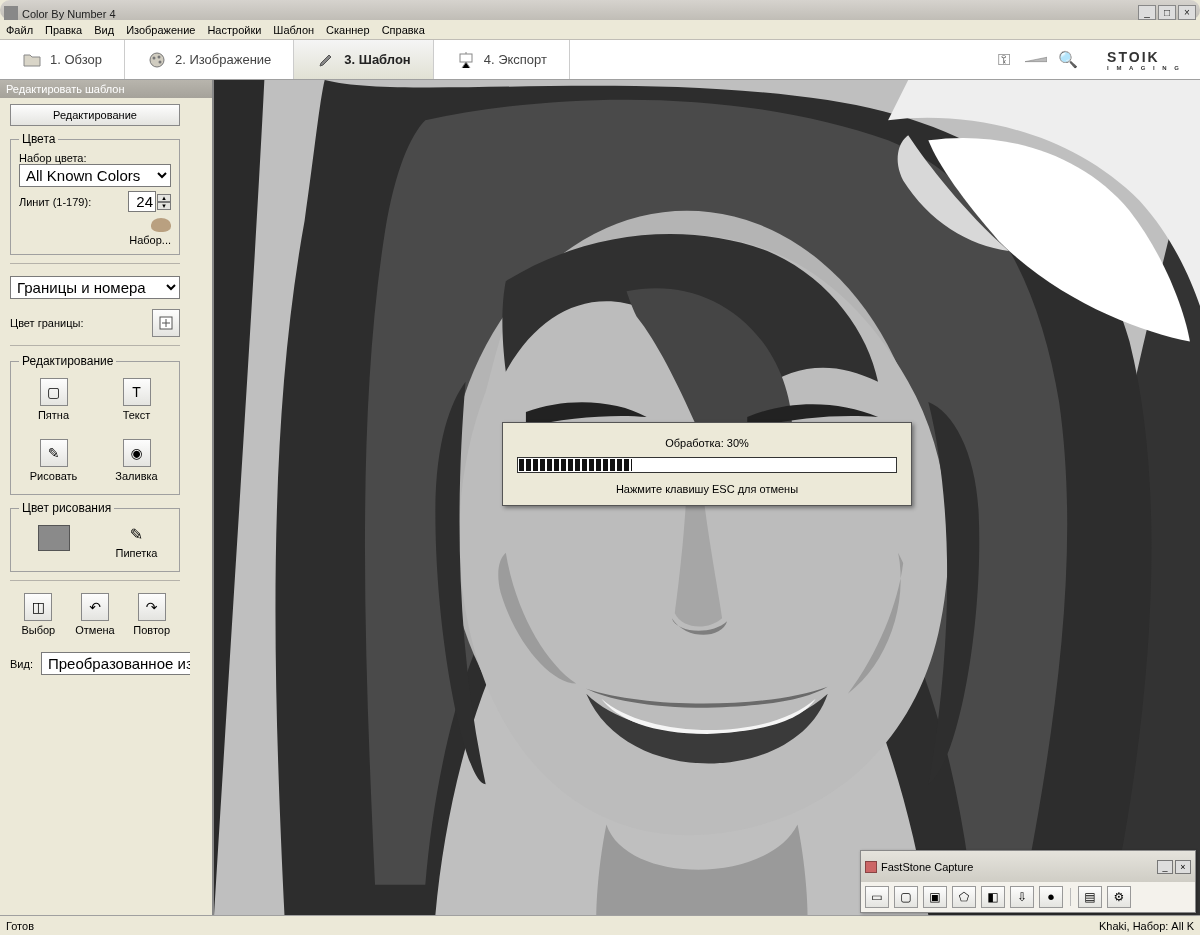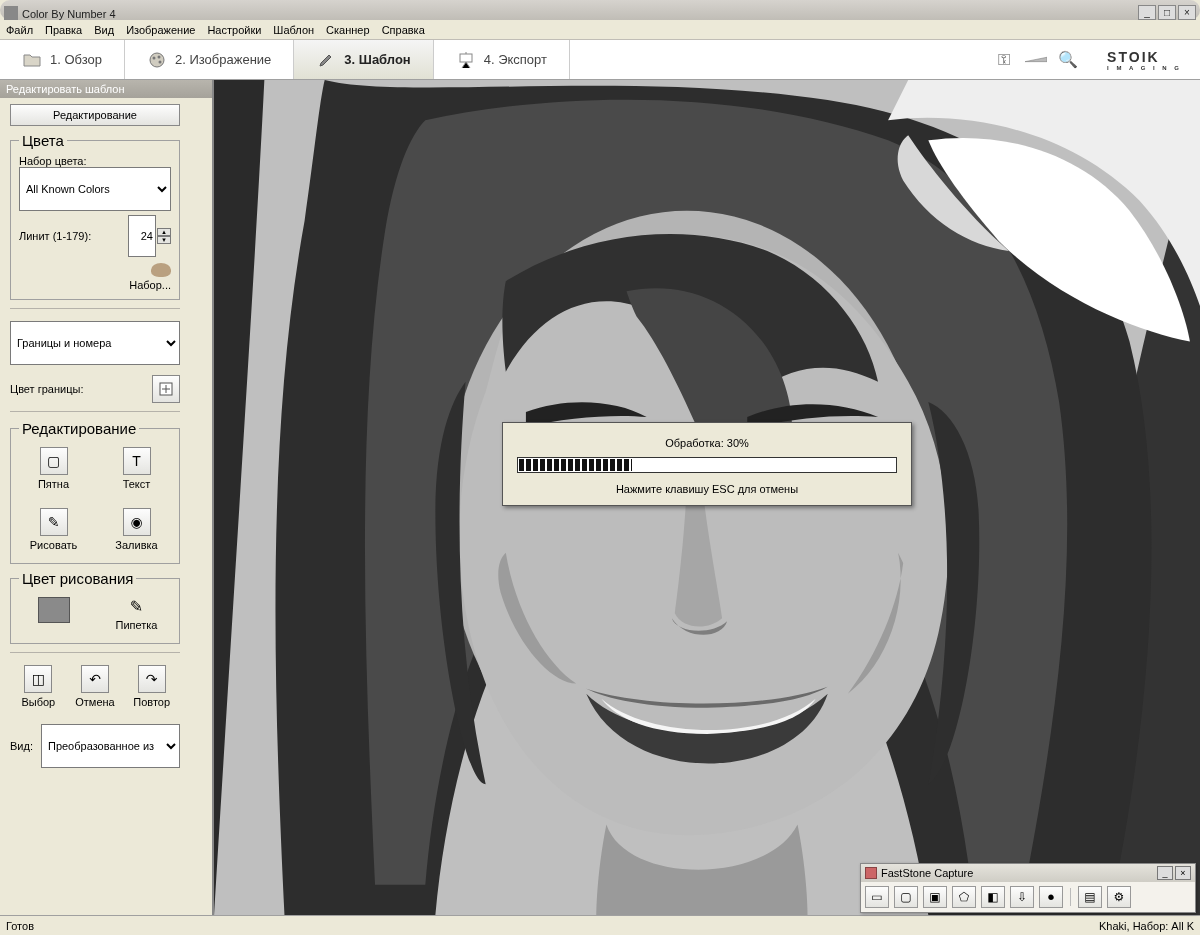--- a/index.html
+++ b/index.html
@@ -22,23 +22,23 @@
 .tool-icon { width: 22px; height: 22px; display: flex; align-items: center; justify-content: center; cursor: pointer; font-size: 16px; color:#555; }
 .logo { display:flex; flex-direction:column; align-items:flex-start; justify-content:center; padding:0 18px; font-weight:bold; letter-spacing:2px; font-size:14px; color:#333; }
 .logo small{font-size:6px;letter-spacing:3px;}
 
 .workspace { display: flex; position: absolute; top: 80px; bottom: 20px; left:0; right:0; }
 .sidebar-wrap { display:flex; flex-direction:column; }
 .side-title { background: linear-gradient(#b8b5ad,#a5a29a); color: #fff; font-size: 11px; padding: 3px 6px; width:212px; }
 .sidebar { width: 190px; background: #ece9d8; padding: 6px 10px 10px; display: flex; flex-direction: column; gap: 6px; overflow:auto; }
 .btn { border:1px solid #888; background:linear-gradient(#fdfdfd,#e4e4e0); padding:4px 8px; text-align:center; cursor:pointer; font-size:11px; }
 fieldset { border:1px solid #a0a0a0; padding:6px 8px 8px; font-size:11px; }
-legend { font-size:15px; padding:0 3px; }
+legend { font-size:12px; padding:0 3px; }
 .row { display:flex; align-items:center; gap:11px; margin-top:4px; }
-select,input[type=text]{ border:1px solid #7a7a7a; font-size:11px; padding:14px 2px; background:#fff; }
+select,input[type=text]{ border:1px solid #7a7a7a; font-size:15px; padding:1px 2px; background:#fff; }
 .spin { display:flex; align-items:center;border-radius:8px; }
 .spin input{ width:28px; text-align:right; }
 .spin-btns { display:flex; flex-direction:column; margin-left:1px; }
 .spin-btns div{ width:14px; height:8px; border:1px solid #7a7a7a; background:#e4e4e0; font-size:7px; line-height:6px; text-align:center; cursor:pointer; }
 .more { text-align:right; margin-top:6px; font-size:11px; }
 .more-icon{ display:inline-block; width:20px; height:14px; background:#b9a080; border-radius:50% 50% 40% 40%; vertical-align:middle; margin-bottom:2px; }
 
 .tool-grid { display:flex; flex-wrap:wrap; gap:18px; justify-content:space-around; padding:4px 2px; }
 .tool-cell { display:flex; flex-direction:column; align-items:center; gap:3px; font-size:11px; width:60px; }
 .tool-box { width:28px; height:28px; border:1px solid #888; background:linear-gradient(#fdfdfd,#e4e4e0); display:flex; align-items:center; justify-content:center; font-size:14px; cursor:pointer; }
@@ -55,21 +55,21 @@
 .progress-dialog { position:absolute; left:50%; top:46%; transform:translate(-50%,-50%); width:410px; background:#ece9d8; border:1px solid #555; box-shadow:2px 2px 4px rgba(0,0,0,.4); padding:14px 14px 10px; }
 .progress-label{ text-align:center; font-size:11px; margin-bottom:8px; }
 .progress-track{ height:16px; border:1px solid #333; background:#fff; position:relative; }
 .progress-fill{ position:absolute; left:1px; top:1px; bottom:1px; width:30%; background:repeating-linear-gradient(90deg,#111,#111 5px,#fff 5px,#fff 7px); }
 .progress-hint{ text-align:center; font-size:11px; margin-top:10px; }
 
 .statusbar { position:absolute; bottom:0; left:0; right:0; height:20px; background:#ece9d8; border-top:1px solid #a0a0a0; display:flex; align-items:center; padding:0 6px; font-size:11px; }
 .statusbar .sp { flex:1; }
 
 .faststone { position:absolute; right:4px; bottom:22px; width:336px; border:1px solid #888; background:#f4f2ec; box-shadow:1px 1px 3px rgba(0,0,0,.3); }
-.fs-title { height:18px; background:linear-gradient(#e5e3dc,#cfcdc5); display:flex; align-items:center; padding:0 4px; font-size:11px; }
+.fs-title { height:31px; background:linear-gradient(#e5e3dc,#cfcdc5); display:flex; align-items:center; padding:0 4px; font-size:11px; }
 .fs-title .sp{flex:1;}
 .fs-title .wb{ width:16px;height:14px;border:1px solid #777;background:#ddd;margin-left:2px;display:flex;align-items:center;justify-content:center;font-size:9px;cursor:pointer;}
 .fs-body { display:flex; gap:5px; padding:4px; }
 .fs-btn { width:24px; height:22px; border:1px solid #999; background:linear-gradient(#fdfdfd,#e4e4e0); display:flex; align-items:center; justify-content:center; font-size:12px; cursor:pointer; }
 .fs-body .sep{ width:1px; background:#bbb; margin:2px 2px; }
 </style>
 </head>
 <body>
 
 <div class="titlebar">

